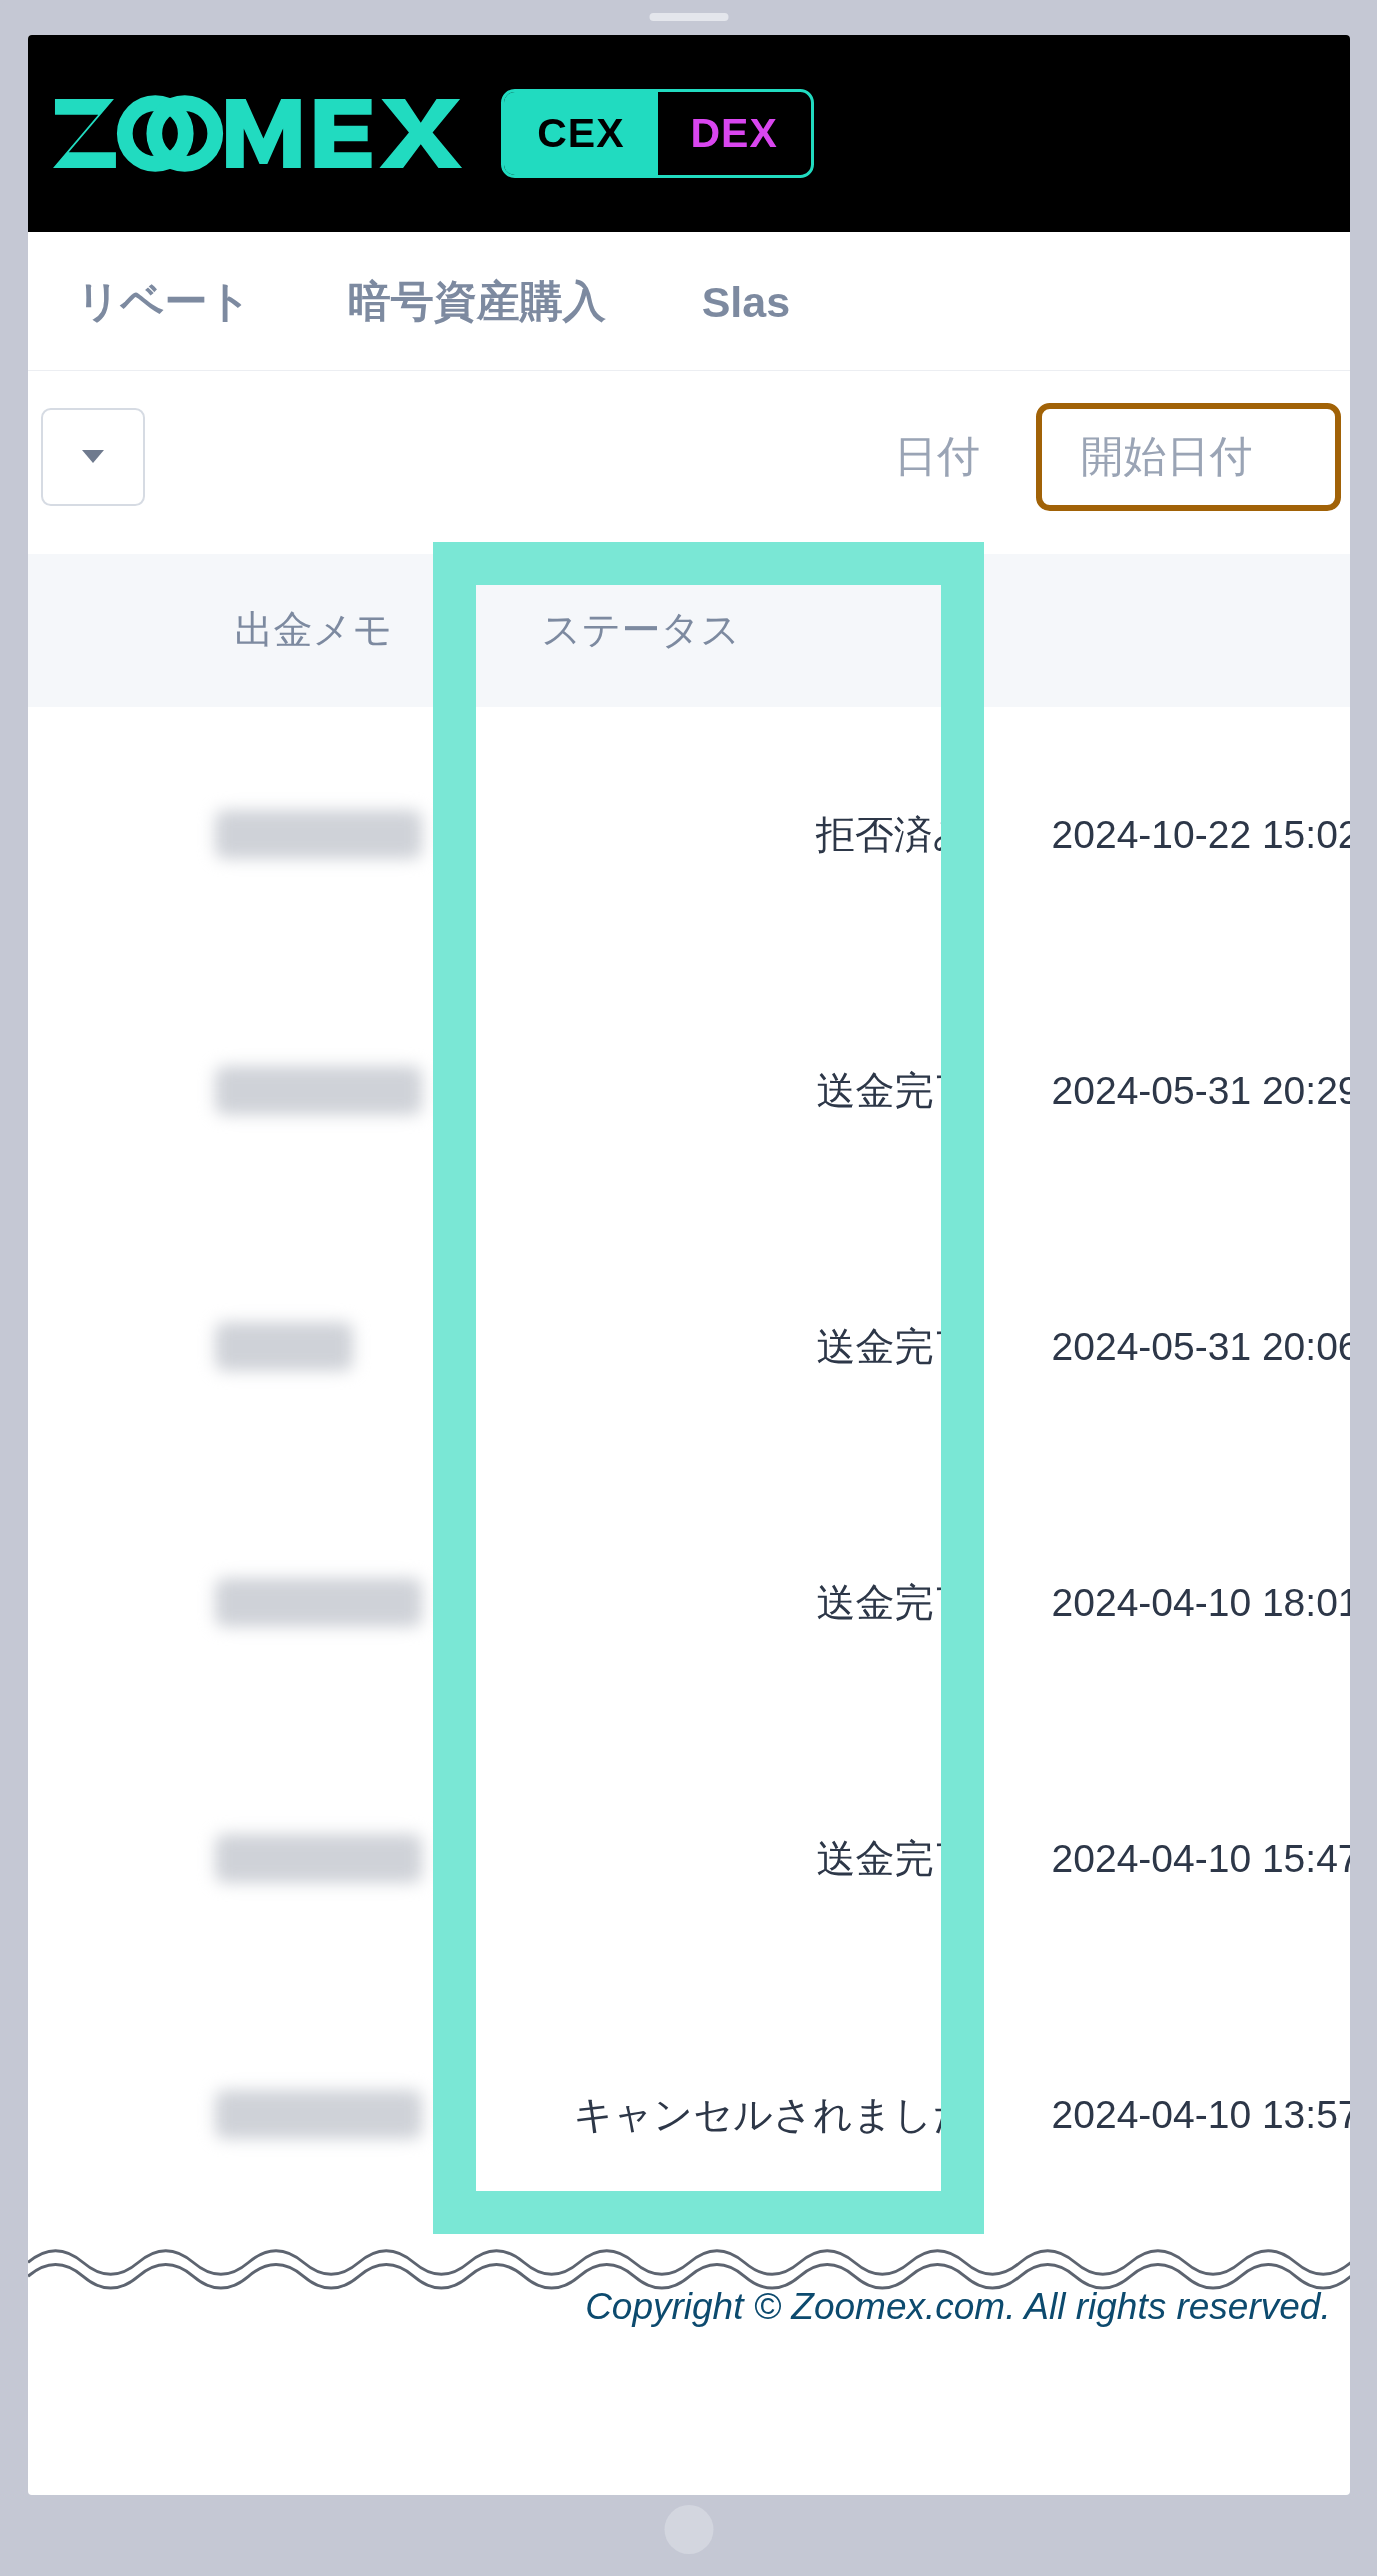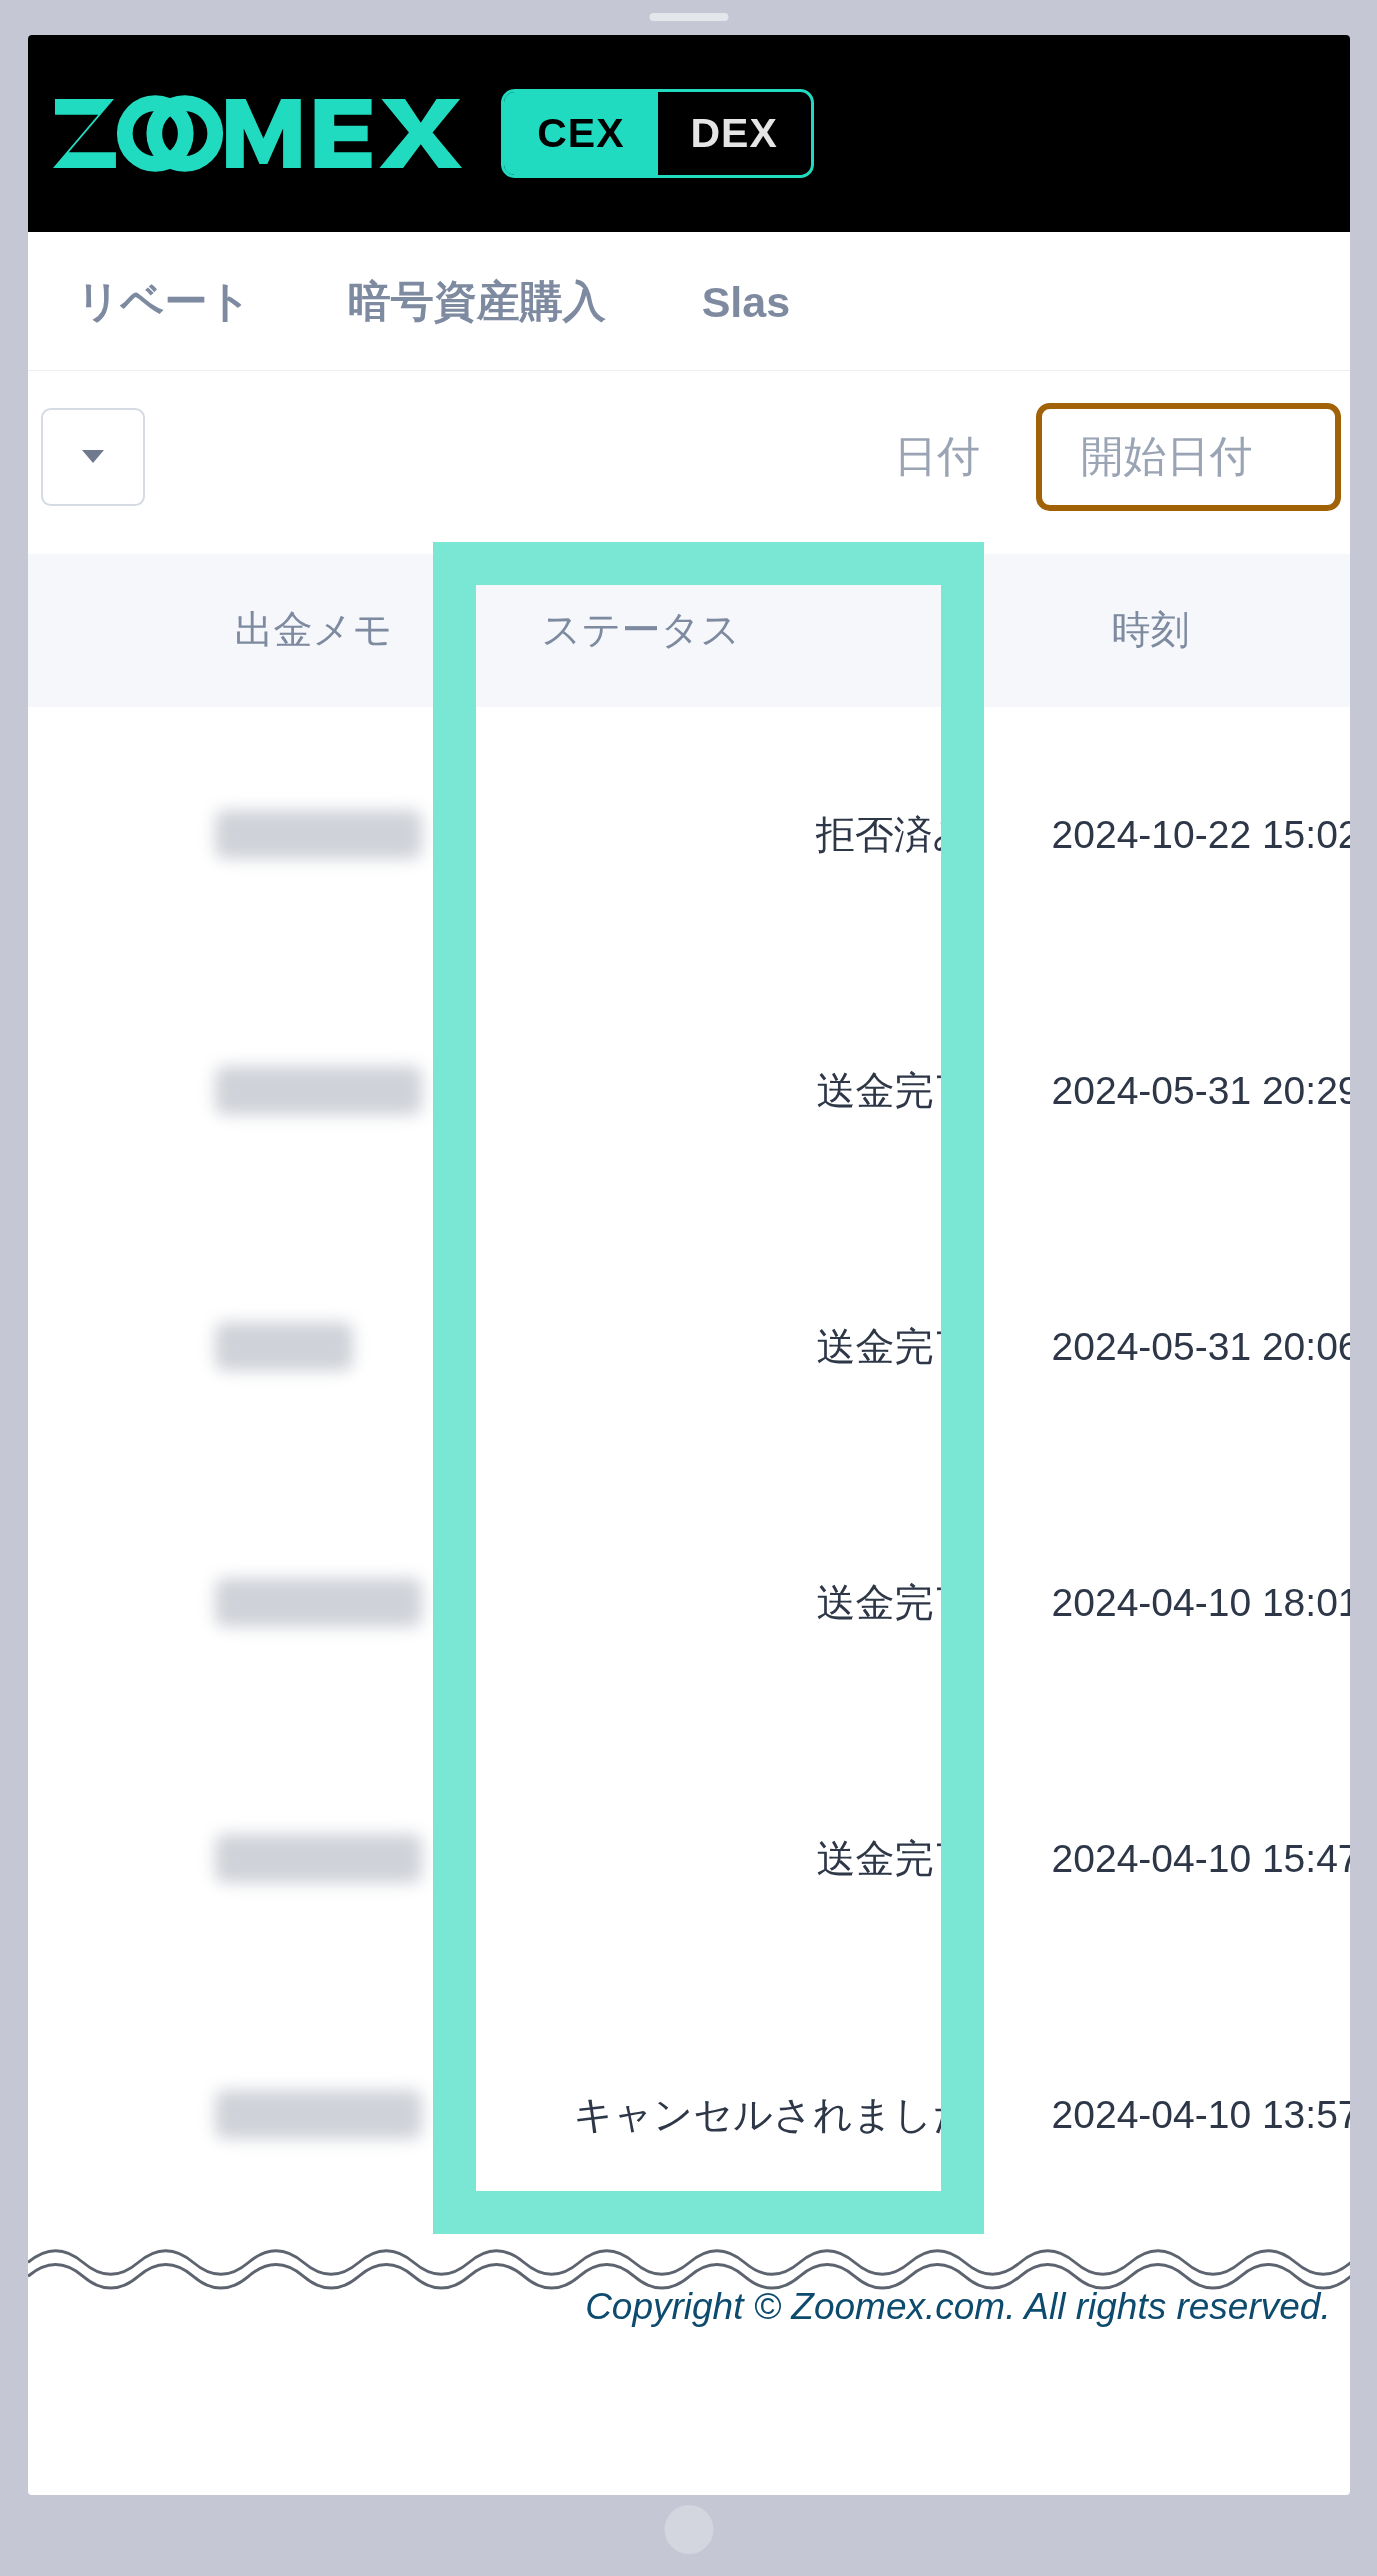--- a/index.html
+++ b/index.html
@@ -67,21 +67,21 @@
   .cexdex .seg {
     padding: 0 33px;
     height: 100%;
     display: flex;
     align-items: center;
     font-size: 41px;
     font-weight: 700;
     letter-spacing: 1px;
   }
   .cexdex .cex { background: #21dbc0; color: #000; }
-  .cexdex .dex { background: transparent; color: #e5e5e5; }
+  .cexdex .dex { background: transparent; color: #d946ef; }
 
   
   .tabs {
     display: flex;
     align-items: center;
     gap: 96px;
     padding: 41px 49px 39px 49px;
     border-bottom: 1px solid #eceef2;
     white-space: nowrap;
     overflow: hidden;
@@ -268,21 +268,20 @@
       </div>
     </div>
 
     <div class="table-wrap">
 
       <div class="highlight-box" style="left:405px; top:-11.8px; width:551px; height:1692px;"></div>
 
       <div class="thead">
         <div class="th col-memo">出金メモ</div>
         <div class="th col-status">ステータス</div>
-        <div class="th col-time">時刻</div>
       </div>
 
       <div class="tbody" id="tbody">
           <div class="row">
             <div class="cell-memo">
               <div class="blurred"></div>
             </div>
             <div class="cell-status">拒否済み</div>
             <div class="cell-time">2024-10-22 15:02:</div>
           </div>

